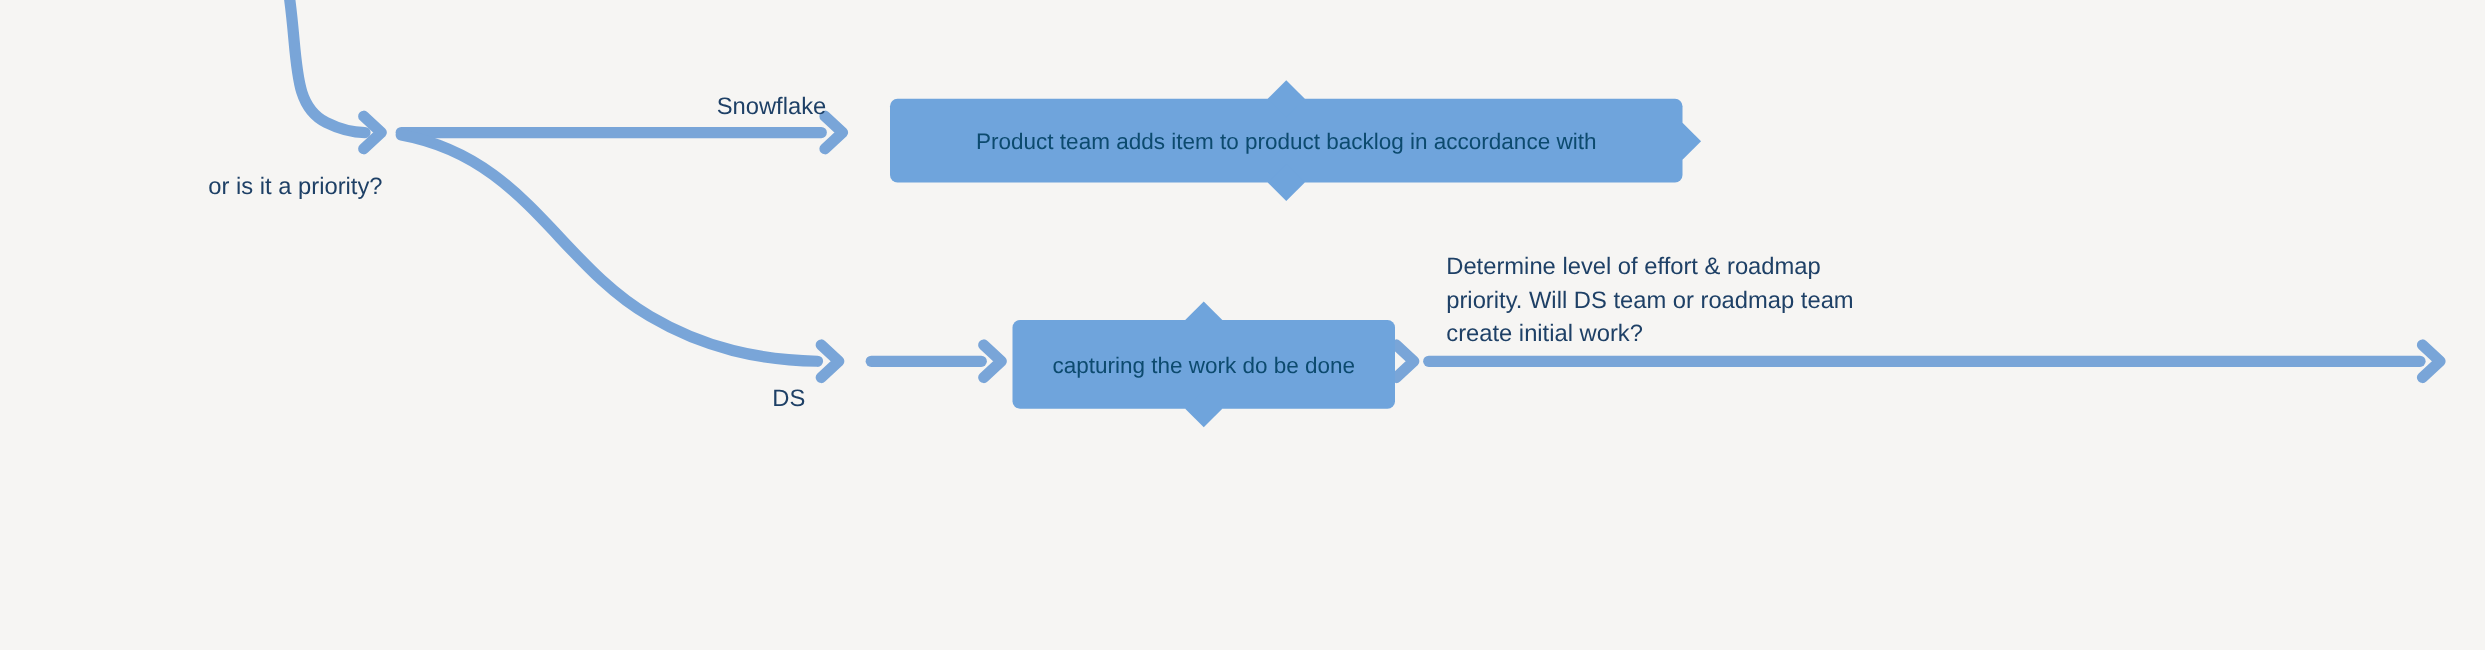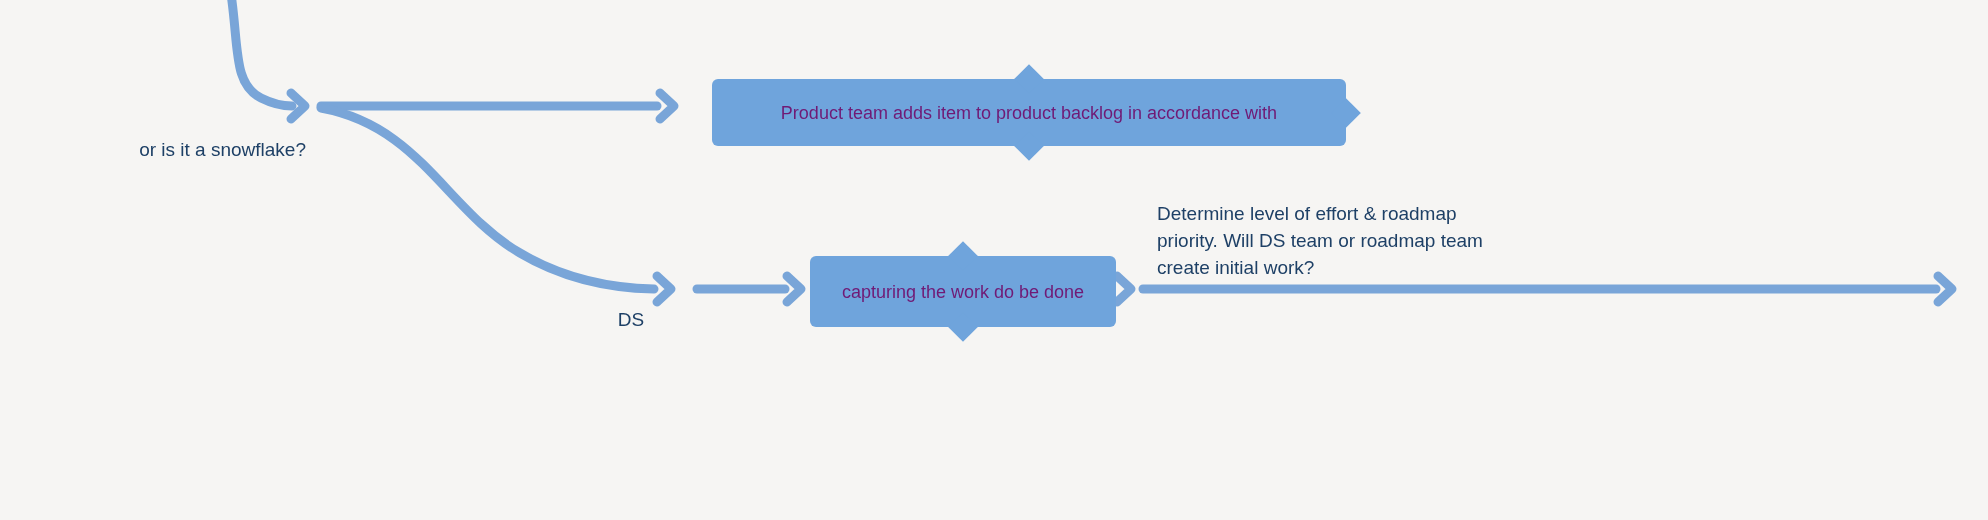--- a/index.html
+++ b/index.html
@@ -49,21 +49,21 @@
 
   .node {
     position: absolute;
     background: #6fa4dc;
     border-radius: 6px;
     display: flex;
     flex-direction: column;
     align-items: center;
     justify-content: center;
     text-align: center;
-    color: #701a75;
+    color: #0c4a6e;
     font-size: 18px;
     line-height: 24px;
   }
   .node-snowflake { left: 712px; top: 79px;  width: 634px; height: 67px; }
   .node-ds        { left: 810px; top: 256px; width: 306px; height: 71px; }
 
   .diamond {
     position: absolute;
     width: 21px;
     height: 21px;
@@ -90,23 +90,24 @@
 
     <path class="line" d="M 697 289 L 785 289"></path>
     <path class="arrow" d="M 787 276 L 801 289 L 787 302"></path>
 
     <path class="arrow" d="M 1117 276 L 1131 289 L 1117 302"></path>
     <path class="line" d="M 1143 289 L 1936 289"></path>
     <path class="arrow" d="M 1938 276 L 1952 289 L 1938 302"></path>
   </svg>
 
   <div class="label q-left">
-    <div>or is it a snowflake?</div>
+    <div>or is it a priority?</div>
   </div>
 
+  <div class="label lbl-snowflake">Snowflake</div>
 
   <div class="label lbl-ds">DS</div>
 
   <div class="label q-right">
     <div>Determine level of effort &amp; roadmap</div>
     <div>priority. Will DS team or roadmap team</div>
     <div>create initial work?</div>
   </div>
 
   <div class="node node-snowflake">

